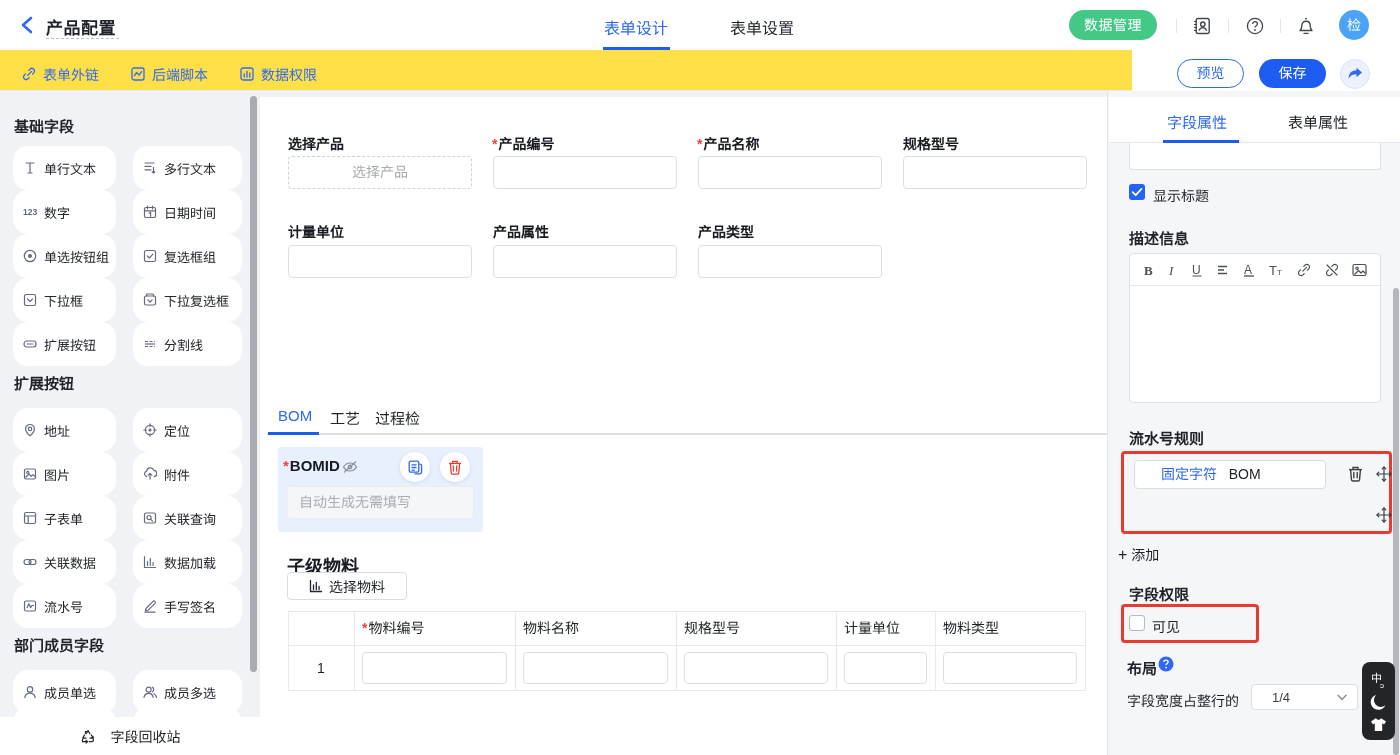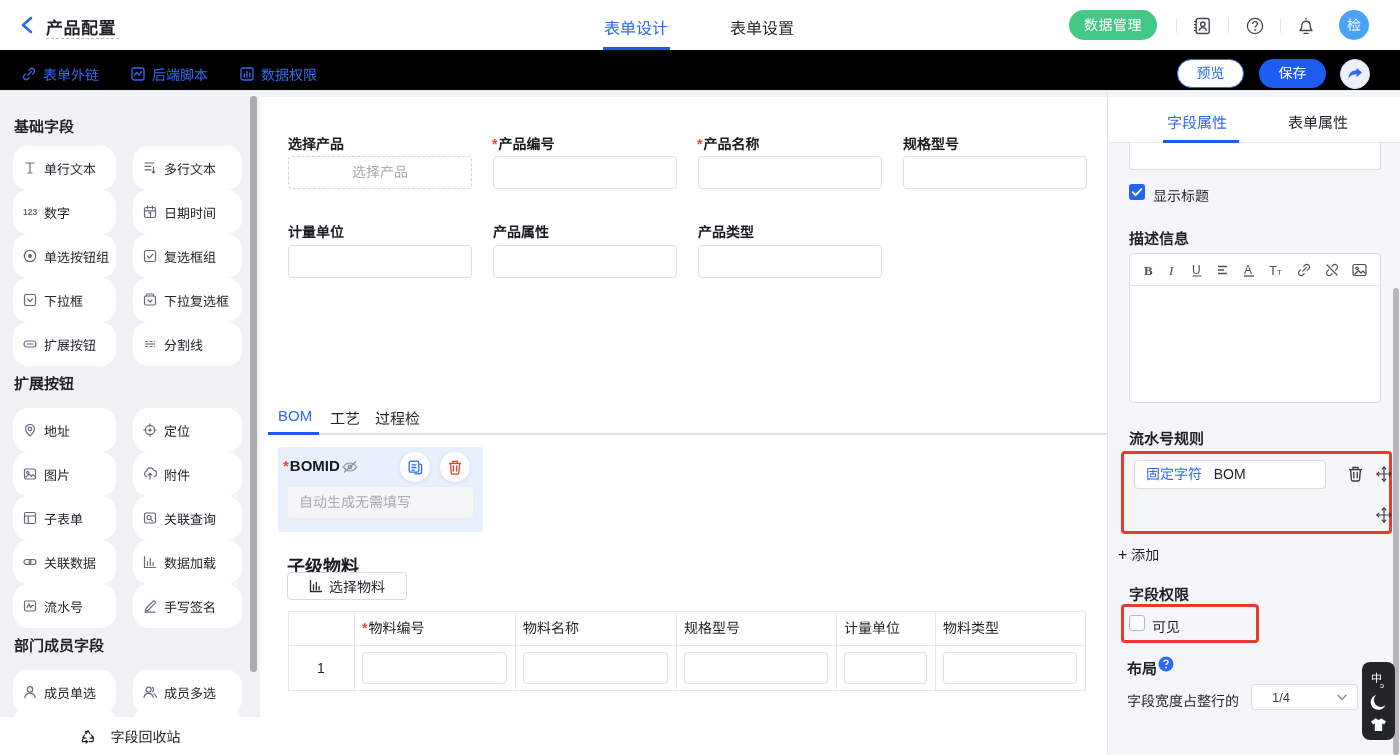--- a/index.html
+++ b/index.html
@@ -13,21 +13,21 @@
 #title-dash{position:absolute;left:46px;top:38px;width:73px;border-top:1px dashed #b9bdc6;}
 .htab{position:absolute;top:15px;font-size:16px;color:#1f2329;}
 #htab1{left:604px;color:#2d68f6;}
 #htab2{left:730px;}
 #htab-line{position:absolute;left:603px;top:47px;width:67px;height:3px;background:#1e5bf0;}
 #btn-data{position:absolute;left:1069px;top:10px;width:88px;height:30px;border-radius:15px;background:#43c885;color:#fff;font-size:14px;text-align:center;line-height:30px;letter-spacing:.5px;}
 .hdiv{position:absolute;top:19px;width:1px;height:14px;background:#e3e4e6;}
 .hicon{position:absolute;top:17px;color:#43474d;}
 #avatar{position:absolute;left:1339px;top:10px;width:30px;height:30px;border-radius:50%;background:#4ba2f7;color:#fff;font-size:14px;text-align:center;line-height:30px;}
 
-#tbar{position:absolute;left:0;top:50px;width:1400px;height:41px;background:#000000;border-bottom:1px solid #e9ebee;z-index:4;}
+#tbar{position:absolute;left:0;top:50px;width:1132px;height:41px;background:#fde047;border-bottom:1px solid #e9ebee;z-index:4;}
 .tlink{position:absolute;top:4px;height:40px;display:flex;align-items:center;gap:7px;color:#3369f2;font-size:14px;}
 #btn-preview{position:absolute;left:1177px;top:9px;width:67px;height:29px;border:1px solid #2d68f6;border-radius:15px;color:#2d68f6;font-size:14px;text-align:center;line-height:27px;background:#fff;}
 #btn-save{position:absolute;left:1259px;top:9px;width:67px;height:29px;border-radius:15px;background:#1e5bf0;color:#fff;font-size:14px;text-align:center;line-height:29px;}
 #btn-share{position:absolute;left:1340px;top:9px;width:30px;height:30px;border-radius:50%;background:#ecf1fd;border:1px solid #d8e3fb;display:flex;align-items:center;justify-content:center;}
 
 #main{position:absolute;left:0;top:91px;width:1400px;height:664px;background:#f0f2f5;}
 
 #side{position:absolute;left:0;top:0;width:260px;height:664px;background:#f1f2f6;overflow:hidden;}
 .shead{position:absolute;left:14px;font-size:15px;font-weight:700;color:#1f2329;}
 .pill{position:absolute;height:44px;background:#fff;border-radius:15px;display:flex;align-items:center;padding-left:10px;gap:7px;font-size:13px;color:#23262e;}
@@ -57,21 +57,21 @@
 .th{position:absolute;top:0;height:34px;line-height:34px;font-size:14px;color:#1d2129;}
 .tnum{position:absolute;top:34px;height:46px;line-height:46px;font-size:14px;color:#1d2129;}
 .tin{position:absolute;top:41px;height:32px;border:1px solid #dcdfe6;border-radius:4px;background:#fff;}
 
 #rpanel{position:absolute;left:1107px;top:0;width:293px;height:664px;background:#f5f6f8;border-left:1px solid #e3e5e9;}
 #rtabs{position:absolute;left:1px;top:6px;width:292px;height:46px;background:#fff;border-bottom:1px solid #e4e7ed;}
 .rtab{position:absolute;top:14px;font-size:15px;}
 #rtab-line{position:absolute;left:54px;top:43px;width:76px;height:3px;background:#1e5bf0;}
 .rlabel{position:absolute;font-size:15px;font-weight:700;color:#1f2329;}
 .redbox{position:absolute;border:3px solid #e93a2f;border-radius:4px;}
-.rinput{position:absolute;left:26px;width:192px;height:29px;background:#fff;border:1px solid #d8dce3;border-radius:4px;font-size:14px;line-height:27px;padding-left:11px;}
+.rinput{position:absolute;left:26px;width:192px;height:29px;background:#fff;border:1px solid #d8dce3;border-radius:4px;font-size:14px;line-height:27px;padding-left:26px;}
 .blue{color:#2d68f6;}
 #chk1{position:absolute;left:21px;top:41px;width:16px;height:16px;background:#2364f2;border-radius:3px;}
 #chk2{position:absolute;left:21px;top:472px;width:16px;height:16px;background:#fff;border:1px solid #b6bac2;border-radius:3px;}
 .rtext{position:absolute;font-size:14px;color:#1f2329;}
 #editor{position:absolute;left:21px;top:110px;width:252px;height:150px;background:#fff;border:1px solid #dcdfe6;border-radius:4px;}
 #edtools{height:32px;border-bottom:1px solid #e4e7ed;display:flex;align-items:center;justify-content:space-around;padding:0 6px;color:#4a5058;}
 #cutinput{position:absolute;left:21px;top:0px;width:252px;height:27px;background:#fff;border:1px solid #dcdfe6;border-radius:0 0 4px 4px;border-top:none;}
 #dropdown{position:absolute;left:143px;top:541px;width:107px;height:26px;background:#fff;border:1px solid #dcdfe6;border-radius:4px;font-size:13px;color:#3a3f45;display:flex;align-items:center;padding-left:20px;}
 #rscroll{position:absolute;left:1393px;top:197px;width:6px;height:467px;background:#b4b7bd;border-radius:3px;}
 #darkwidget{position:absolute;left:1362px;top:571px;width:33px;height:78px;background:#232629;border-radius:8px;display:flex;flex-direction:column;align-items:center;justify-content:space-around;padding:6px 0;}

